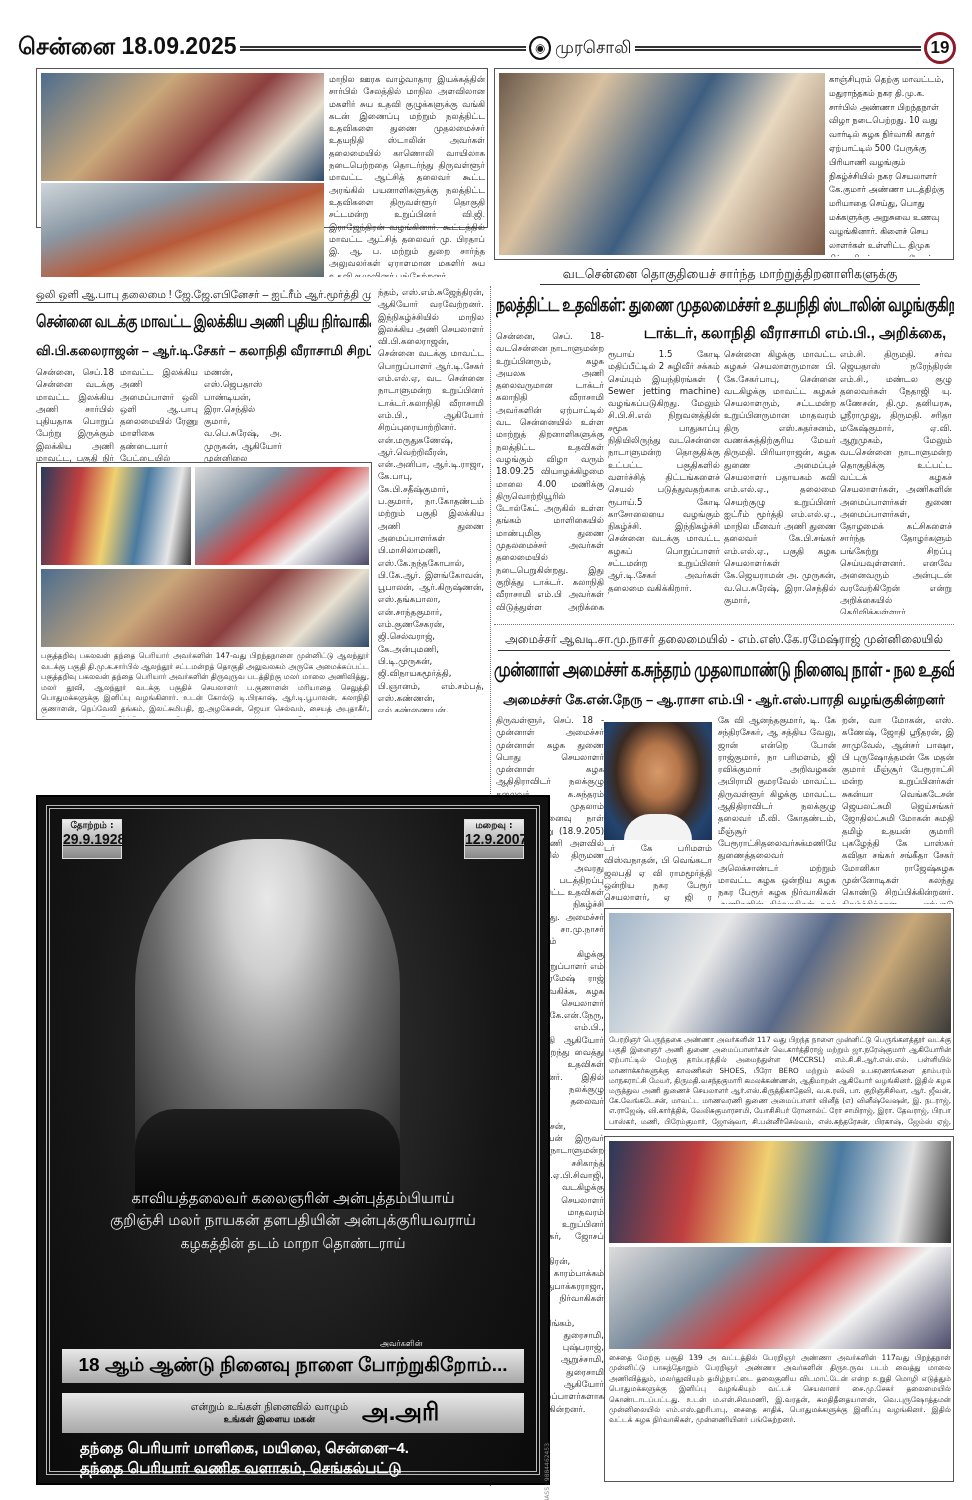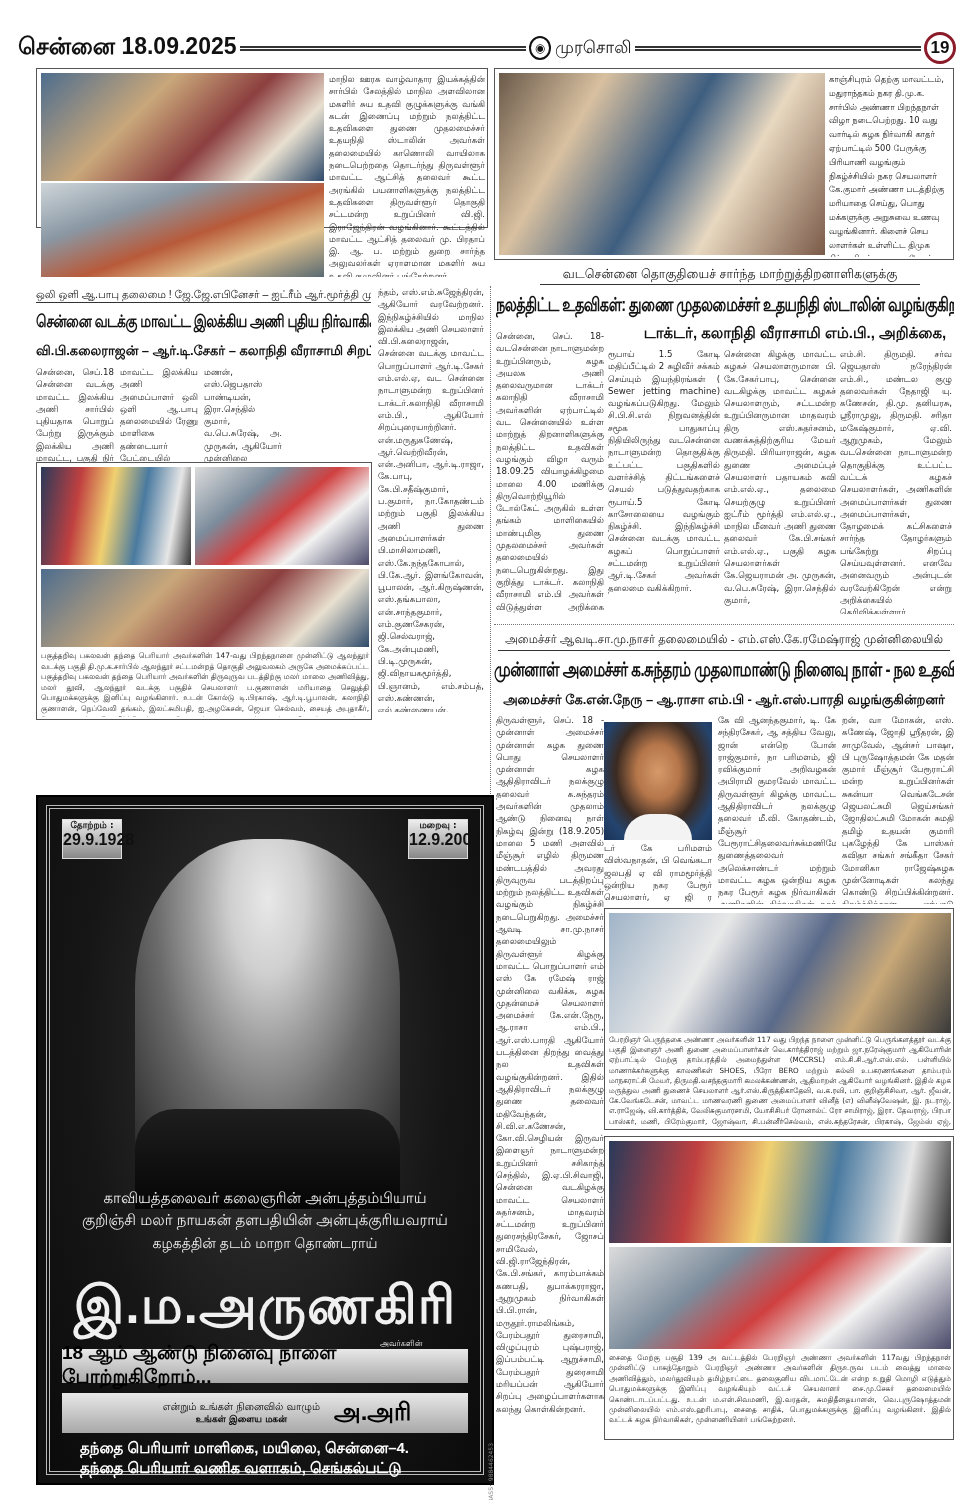--- a/index.html
+++ b/index.html
@@ -29,25 +29,25 @@
   .caption { font-size: 8.4px; line-height: 12px; color: #222; text-align: justify; overflow: hidden; }
 
   .kicker { font-family: "Liberation Sans", sans-serif; font-weight: normal; text-align: center; border-bottom: 1px solid #333; }
   .headline { font-family: "Liberation Sans", sans-serif; font-weight: 900; text-align: center; letter-spacing: -0.5px; white-space: nowrap; overflow: hidden; }
   .subhead { font-family: "Liberation Sans", sans-serif; font-weight: bold; text-align: center; white-space: nowrap; overflow: hidden; }
 
   .vdots { position: absolute; width: 0; border-left: 1px dotted #777; }
   .hdots { position: absolute; height: 0; border-top: 1px dotted #777; }
 
   
-  .ad { position: absolute; left: 36px; top: 795px; width: 458px; height: 690px; background: #111; border: 2px solid #000; }
+  .ad { position: absolute; left: 36px; top: 795px; width: 514px; height: 690px; background: #111; border: 2px solid #000; }
   .ad-frame { position: absolute; inset: 8px; border: 4px double #bbb; background: radial-gradient(ellipse at 50% 35%, #3a3a3a 0%, #161616 60%, #0b0b0b 100%); }
   .ad-date { position: absolute; top: 10px; width: 60px; height: 40px; background: linear-gradient(#eee, #888); border: 1px solid #ddd; text-align: center; color: #111; }
   .ad-date .l { font-size: 9px; font-weight: bold; }
-  .ad-date .v { font-size: 16px; font-weight: bold; font-family: "Liberation Sans", sans-serif; }
+  .ad-date .v { font-size: 14px; font-weight: bold; font-family: "Liberation Sans", sans-serif; text-decoration: underline; }
   .ad-portrait { position: absolute; left: 85px; top: 30px; width: 265px; height: 330px; border-radius: 45% 45% 10% 10%; background: radial-gradient(ellipse at 50% 18%, #e8e8e8 0%, #cfcfcf 20%, #9a9a9a 40%, #6a6a6a 60%, #262626 100%); }
   .ad-body { position: absolute; left: 85px; top: 300px; width: 265px; height: 100px; background: linear-gradient(#1e1e1e, #050505); border-radius: 40px 40px 0 0; }
   .ad-line { position: absolute; left: 0; right: 0; text-align: center; color: #f0f0f0; font-family: "Liberation Sans", sans-serif; white-space: nowrap; }
   .ad-name { font-size: 52px; font-weight: 900; letter-spacing: 1px; }
   .ad-bar { position: absolute; left: 12px; right: 12px; background: linear-gradient(#e8e8e8, #a8a8a8); color: #000; display: flex; align-items: center; justify-content: center; }
   .ad-addr { position: absolute; left: 30px; right: 20px; color: #fff; font-family: "Liberation Sans", sans-serif; font-weight: bold; font-size: 15px; }
 </style>
 </head>
 <body>
 
@@ -55,21 +55,21 @@
   <span class="mh-date">சென்னை 18.09.2025</span>
   <span class="mh-rule"></span>
   <span class="mh-logo">
     <span class="emblem">◉</span>
     <span>முரசொலி</span>
   </span>
   <span class="mh-rule"></span>
   <span class="mh-page">19</span>
 </div>
 
-<div class="abs box" style="left:36px; top:68px; width:452px; height:160px;">
+<div class="abs box" style="left:36px; top:68px; width:452px; height:160px;font-family:Liberation Serif, serif;">
   <div class="photo a" style="left:4px; top:4px; width:283px; height:108px;"></div>
   <div class="photo b" style="left:4px; top:114px; width:283px; height:94px;"></div>
   <div class="abs col-text" style="left:292px; top:4px; width:156px; height:204px;">மாநில ஊரக வாழ்வாதார இயக்கத்தின் சார்பில் சேலத்தில் மாநில அளவிலான மகளிர் சுய உதவி குழுக்களுக்கு வங்கி கடன் இணைப்பு மற்றும் நலத்திட்ட உதவிகளை துணை முதலமைச்சர் உதயநிதி ஸ்டாலின் அவர்கள் தலைமையில் காணொலி வாயிலாக நடைபெற்றதை தொடர்ந்து திருவள்ளூர் மாவட்ட ஆட்சித் தலைவர் கூட்ட அரங்கில் பயனாளிகளுக்கு நலத்திட்ட உதவிகளை திருவள்ளூர் தொகுதி சட்டமன்ற உறுப்பினர் வி.ஜி. இராஜேந்திரன் வழங்கினார். கூட்டத்தில் மாவட்ட ஆட்சித் தலைவர் மு. பிரதாப் இ. ஆ. ப. மற்றும் துறை சார்ந்த அலுவலர்கள் ஏராளமான மகளிர் சுய உதவி குழுவினர் பங்கேற்றனர்.</div>
 </div>
 
 <div class="abs box" style="left:494px; top:68px; width:460px; height:192px;">
   <div class="photo c" style="left:4px; top:4px; width:326px; height:182px;"></div>
   <div class="abs col-text" style="left:334px; top:4px; width:122px; height:184px; font-size:8.4px; line-height:13.8px; text-align:left;">காஞ்சிபுரம் தெற்கு மாவட்டம், மதுராந்தகம் நகர தி.மு.க. சார்பில் அண்ணா பிறந்தநாள் விழா நடைபெற்றது. 10 வது வார்டில் கழக நிர்வாகி காதர் ஏற்பாட்டில் 500 பேருக்கு பிரியாணி வழங்கும் நிகழ்ச்சியில் நகர செயலாளர் கே.குமார் அண்ணா படத்திற்கு மரியாதை செய்து, பொது மக்களுக்கு அறுசுவை உணவு வழங்கினார். கிளைச் செய லாளர்கள் உள்ளிட்ட திமுக நிர்வாகிகள் ஏராளமானோர் கலந்து கொண்டனர்</div>
 </div>
 
@@ -112,21 +112,21 @@
 </div>
 <div class="abs col-text" style="left:604px; top:842px; width:108px; height:60px;">டர் கே பரிமளம் விஸ்வநாதன், பி வெங்கடா ஜலபதி ஏ வி ராமமூர்த்தி ஒன்றிய நகர பேரூர் செயலாளர், ஏ ஜி ர க்ஷ்மாதராஜன், பழனிகுமார், கவி ஜ செல்வ சேகரன், ஆ ராசா, மு மூர்த்திராஜ் மு மணி பாபன்.</div>
 <div class="abs col-text" style="left:718px; top:714px; width:118px; height:190px;">கே வி ஆனந்தகுமார், டி. கே சந்திரசேகர், ஆ சத்திய வேலு, ஜான் என்றெ போன் ராஜ்குமார், நா பரிமளம், ஜி ரவிக்குமார் அறிவழகன் அபிராமி குமரவேல் மாவட்ட திருவள்ளூர் கிழக்கு மாவட்ட ஆதிதிராவிடர் நலக்குழு தலைவர் மீ.வி. கோதண்டம், மீஞ்சூர் பேரூராட்சிதலைவர்சுக்மணிமோகன்ராஜ் துணைத்தலைவர் அலெக்சாண்டர் மற்றும் மாவட்ட கழக ஒன்றிய கழக நகர பேரூர் கழக நிர்வாகிகள் அணிகளின் நிர்வாகிகள் நகர் மன்ற பிரதிநிதிகள் மீஞ்சூர் பேரூர் கழக செயலாளர் தமிழ் உதயன், ஜி ராஜேந்திரன், கே எஸ் லெனின், கே மணிமா</div>
 <div class="abs col-text" style="left:842px; top:714px; width:112px; height:190px;">றன், வா மோகன், எஸ். கணேஷ், ஜோதி ஸ்ரீதரன், இ சாமுவேல், ஆன்சர் பாஷா, பி புருஷோத்தமன் கே மதன் குமார் மீஞ்சூர் பேரூராட்சி மன்ற உறுப்பினர்கள் சுகன்யா வெங்கடேசன் ஜெயலட்சுமி ஜெய்சங்கர் ஜோதிலட்சுமி மோகன் சுமதி தமிழ் உதயன் குமாரி புகழேந்தி கே பாஸ்கர் கவிதா சங்கர் சங்கீதா சேகர் மோனிகா ராஜேஷ்கழக முன்னோடிகள் கலந்து கொண்டு சிறப்பிக்கின்றனர். நிகழ்ச்சிக்கான ஏற்பாடு களை மீஞ்சூர் பேரூர் கழக செயலாளர் க.சுகமதிமுக ன் செய்துள்ளார்</div>
 
 <div class="abs box" style="left:604px; top:908px; width:350px; height:222px;">
   <div class="photo f" style="left:4px; top:4px; width:342px; height:120px;"></div>
   <div class="abs caption" style="left:4px; top:126px; width:342px; height:92px; font-size:7.2px; line-height:10.2px;">பேரறிஞர் பெருந்தகை அண்ணா அவர்களின் 117 வது பிறந்த நாளை முன்னிட்டு பெருங்களத்தூர் வடக்கு பகுதி இளைஞர் அணி துணை அமைப்பாளர்கள் வெ.கார்த்திராஜ் மற்றும் ஜா.நரேஷ்குமார் ஆகியோரின் ஏற்பாட்டில் மேற்கு தாம்பரத்தில் அமைந்துள்ள (MCCRSL) எம்.சி.சி.ஆர்.எஸ்.எல். பள்ளியில் மாணாக்கர்களுக்கு காலணிகள் SHOES, பீரோ BERO மற்றும் கல்வி உபகரணங்களை தாம்பரம் மாநகராட்சி மேயர், திருமதி.வசந்தகுமாரி கமலக்கண்ணன், ஆதிமாறன் ஆகியோர் வழங்கினர். இதில் கழக மருத்துவ அணி துணைச் செயலாளர் ஆர்.எஸ்.கிருத்திகாதேவி, வ.க.ரவி, பா. குறிஞ்சிசிவா, ஆர். ஜீவன், கே.வேங்கடேசன், மாவட்ட மாணவரணி துணை அமைப்பாளர் வினீத் (எ) வினீஷ்வேஷன், இ. நடராஜ், எ.ராஜேஷ், வி.கார்த்திக், வேலிசுகுமாரசாமி, யோசிசிபர் ரோனால்ட் ரோ சாமிராஜ், இரா. தேவராஜ், பிரபா பாஸ்கர், மணி, பிரேம்குமார், ஜோஷ்வா, சி.பன்னீர்செல்வம், எஸ்.சுந்தரேசன், பிரகாஷ், ஜேம்ஸ் ஏஜ், பாரதி, கிரேஸ் தினேஷ் குமார், எஸ்.ஜி.ரமேஷ் போன்றோர் உட்பட கழகத் தோழர்கள் கலந்து கொண்டனர்.</div>
 </div>
 
-<div class="abs box" style="left:604px; top:1136px; width:350px; height:304px;">
+<div class="abs box" style="left:604px; top:1136px; width:350px; height:346px;">
   <div class="photo d" style="left:4px; top:4px; width:342px; height:102px;"></div>
   <div class="photo e" style="left:4px; top:110px; width:342px; height:102px;"></div>
   <div class="abs caption" style="left:4px; top:216px; width:342px; height:84px; font-size:7.4px; line-height:10.4px;">சைதை மேற்கு பகுதி 139 அ வட்டத்தில் பேரறிஞர் அண்ணா அவர்களின் 117வது பிறந்தநாள் முன்னிட்டு பாகந்தோறும் பேரறிஞர் அண்ணா அவர்களின் திருஉருவ படம் வைத்து மாலை அணிவித்தும், மலர்தூவியும் தமிழ்நாட்டை தலைகுனிய விடமாட்டேன் என்ற உறுதி மொழி எடுத்தும் பொதுமக்களுக்கு இனிப்பு வழங்கியும் வட்டச் செயலாளர் சை.மு.சேகர் தலைமையில் கொண்டாடப்பட்டது. உடன் ம.என்.சிவமணி, இ.வரதன், சுமதிதீனதயாளன், வெ.புருஷோத்தமன் முன்னிலையில் எம்.எஸ்.ஹரிபாபு, சைதை சாதிக், பொதுமக்களுக்கு இனிப்பு வழங்கினர். இதில் வட்டக் கழக நிர்வாகிகள், முன்னணியினர் பங்கேற்றனர்.</div>
 </div>
 
 <div class="ad">
   <div class="ad-frame">
     <div class="ad-date" style="left:12px;">
       <div class="l">தோற்றம் :</div>
       <div class="v">29.9.1928</div>
@@ -134,21 +134,20 @@
     <div class="ad-date" style="right:12px;">
       <div class="l">மறைவு :</div>
       <div class="v">12.9.2007</div>
     </div>
     <div class="ad-portrait"></div>
     <div class="ad-body"></div>
 
     <div class="ad-line" style="top:380px; font-size:15px;">காவியத்தலைவர் கலைஞரின் அன்புத்தம்பியாய்</div>
     <div class="ad-line" style="top:402px; font-size:15px;">குறிஞ்சி மலர் நாயகன் தளபதியின் அன்புக்குரியவராய்</div>
     <div class="ad-line" style="top:426px; font-size:14px;">கழகத்தின் தடம் மாறா தொண்டராய்</div>
-    <div class="ad-line ad-name" style="top:466px;">இ.ம.அருணகிரி</div>
     <div class="ad-line" style="top:530px; left:330px; font-size:8px; text-align:left;">அவர்களின்</div>
 
     <div class="ad-bar" style="top:540px; height:34px; font-weight:900; font-family:'Liberation Sans',sans-serif; font-size:19px;">
       <span>18 ஆம் ஆண்டு நினைவு நாளை போற்றுகிறோம்...</span>
     </div>
 
     <div class="ad-bar" style="top:584px; height:40px; gap:14px;">
       <div style="text-align:center;margin-left:44px;">
         <div style="font-size:10px;">என்றும் உங்கள் நினைவில் வாழும்</div>
         <div style="font-size:9px; font-weight:bold;">உங்கள் இளைய மகன்</div>

